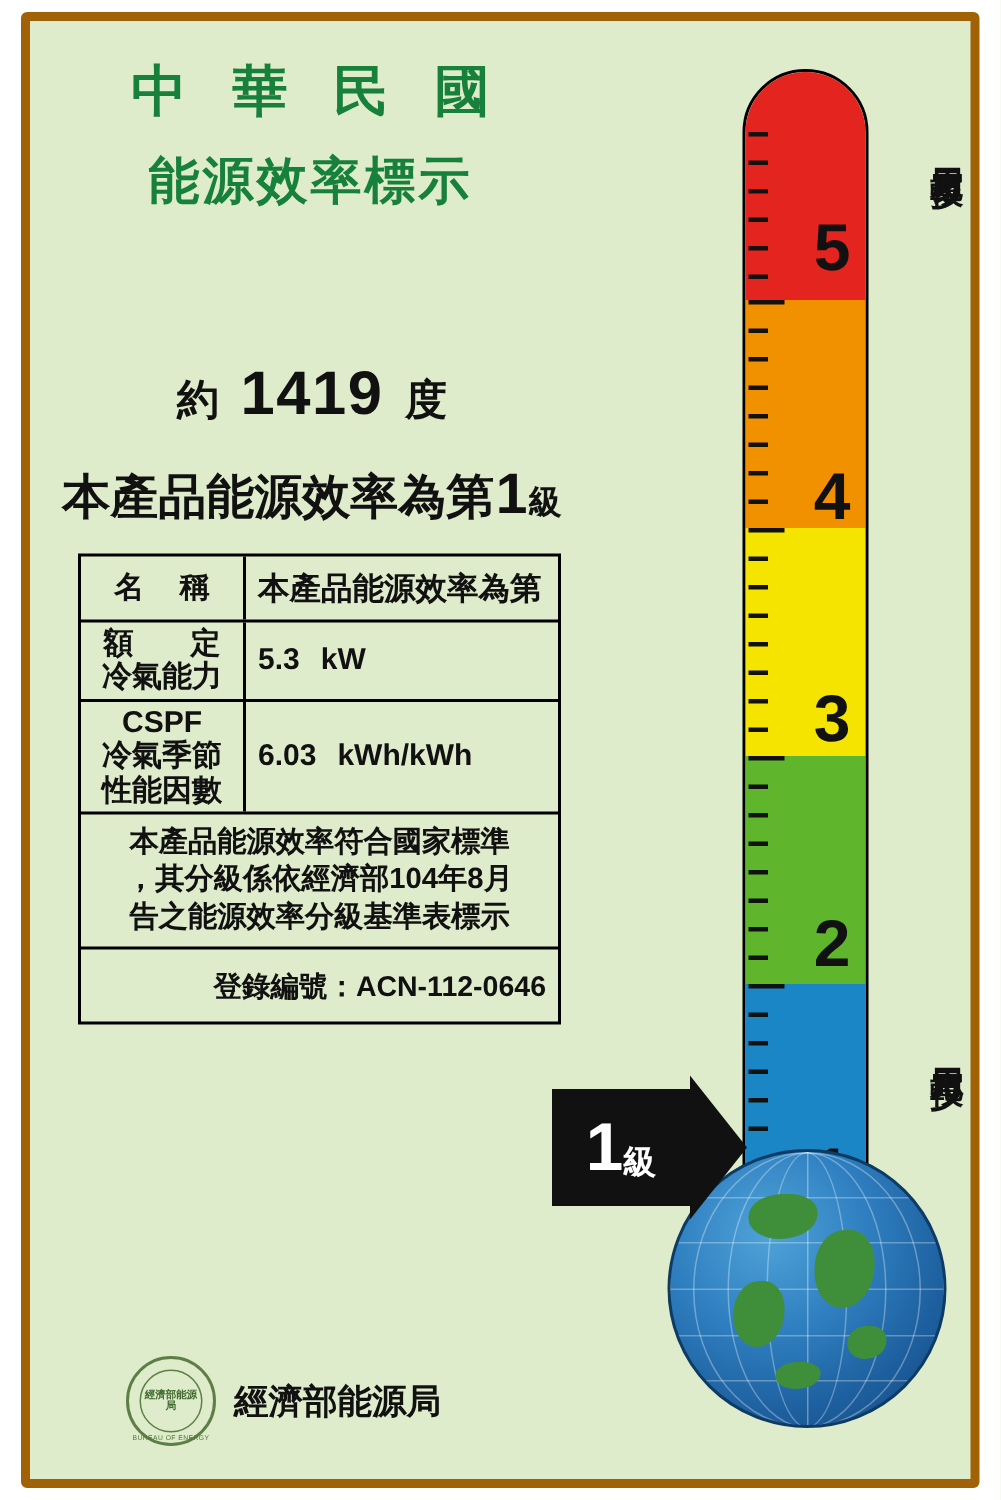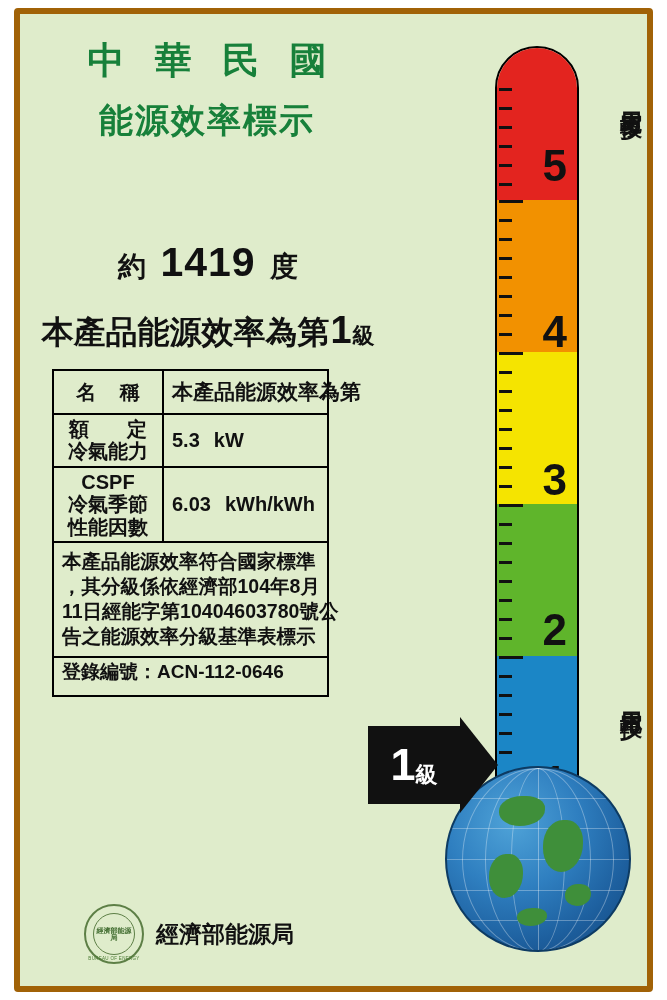--- a/index.html
+++ b/index.html
@@ -125,21 +125,21 @@
     font-size: 22px;
     font-weight: bold;
     color: #111;
   }
 
   
   .spec-table {
     position: absolute;
     left: 32px;
     top: 355px;
-    width: 277px;
+    width: 322px;
     border: 2px solid #000;
     box-sizing: border-box;
     background: transparent;
   }
   .spec-row {
     display: flex;
     border-bottom: 2px solid #000;
     min-height: 44px;
     box-sizing: border-box;
   }
@@ -175,28 +175,29 @@
 
   .note-block {
     padding: 6px 8px 7px 8px;
     font-size: 19.5px;
     font-weight: bold;
     color: #111;
     line-height: 1.28;
     border-bottom: 2px solid #000;
     box-sizing: border-box;
   }
-  .note-block div { white-space: nowrap; }
+  .note-block div { white-space: nowrap; text-align: center; }
   .reg-block {
-    padding: 1px 8px 10px 8px;
+    padding: 12px 8px 10px 8px;
     font-size: 19px;
     font-weight: bold;
     color: #111;
     white-space: nowrap;
     box-sizing: border-box;
+    text-align: right;
   }
   .reg-block .reg-val { font-size: 19px; }
 
   
   .footer {
     position: absolute;
     left: 64px;
     top: 890px;
     width: 280px;
     height: 60px;
@@ -439,21 +440,20 @@
         </div>
         <div class="spec-val">
           <span class="num-pad">6.03</span>
           <span>kWh/kWh</span>
         </div>
       </div>
 
       <div class="note-block">
         <div>本產品能源效率符合國家標準</div>
         <div>，其分級係依經濟部104年8月</div>
-        <div>11日經能字第10404603780號公</div>
         <div>告之能源效率分級基準表標示</div>
       </div>
 
       <div class="reg-block">
         <span>登錄編號：</span><span class="reg-val">ACN-112-0646</span>
       </div>
 
     </div>
 
     <div class="footer">

